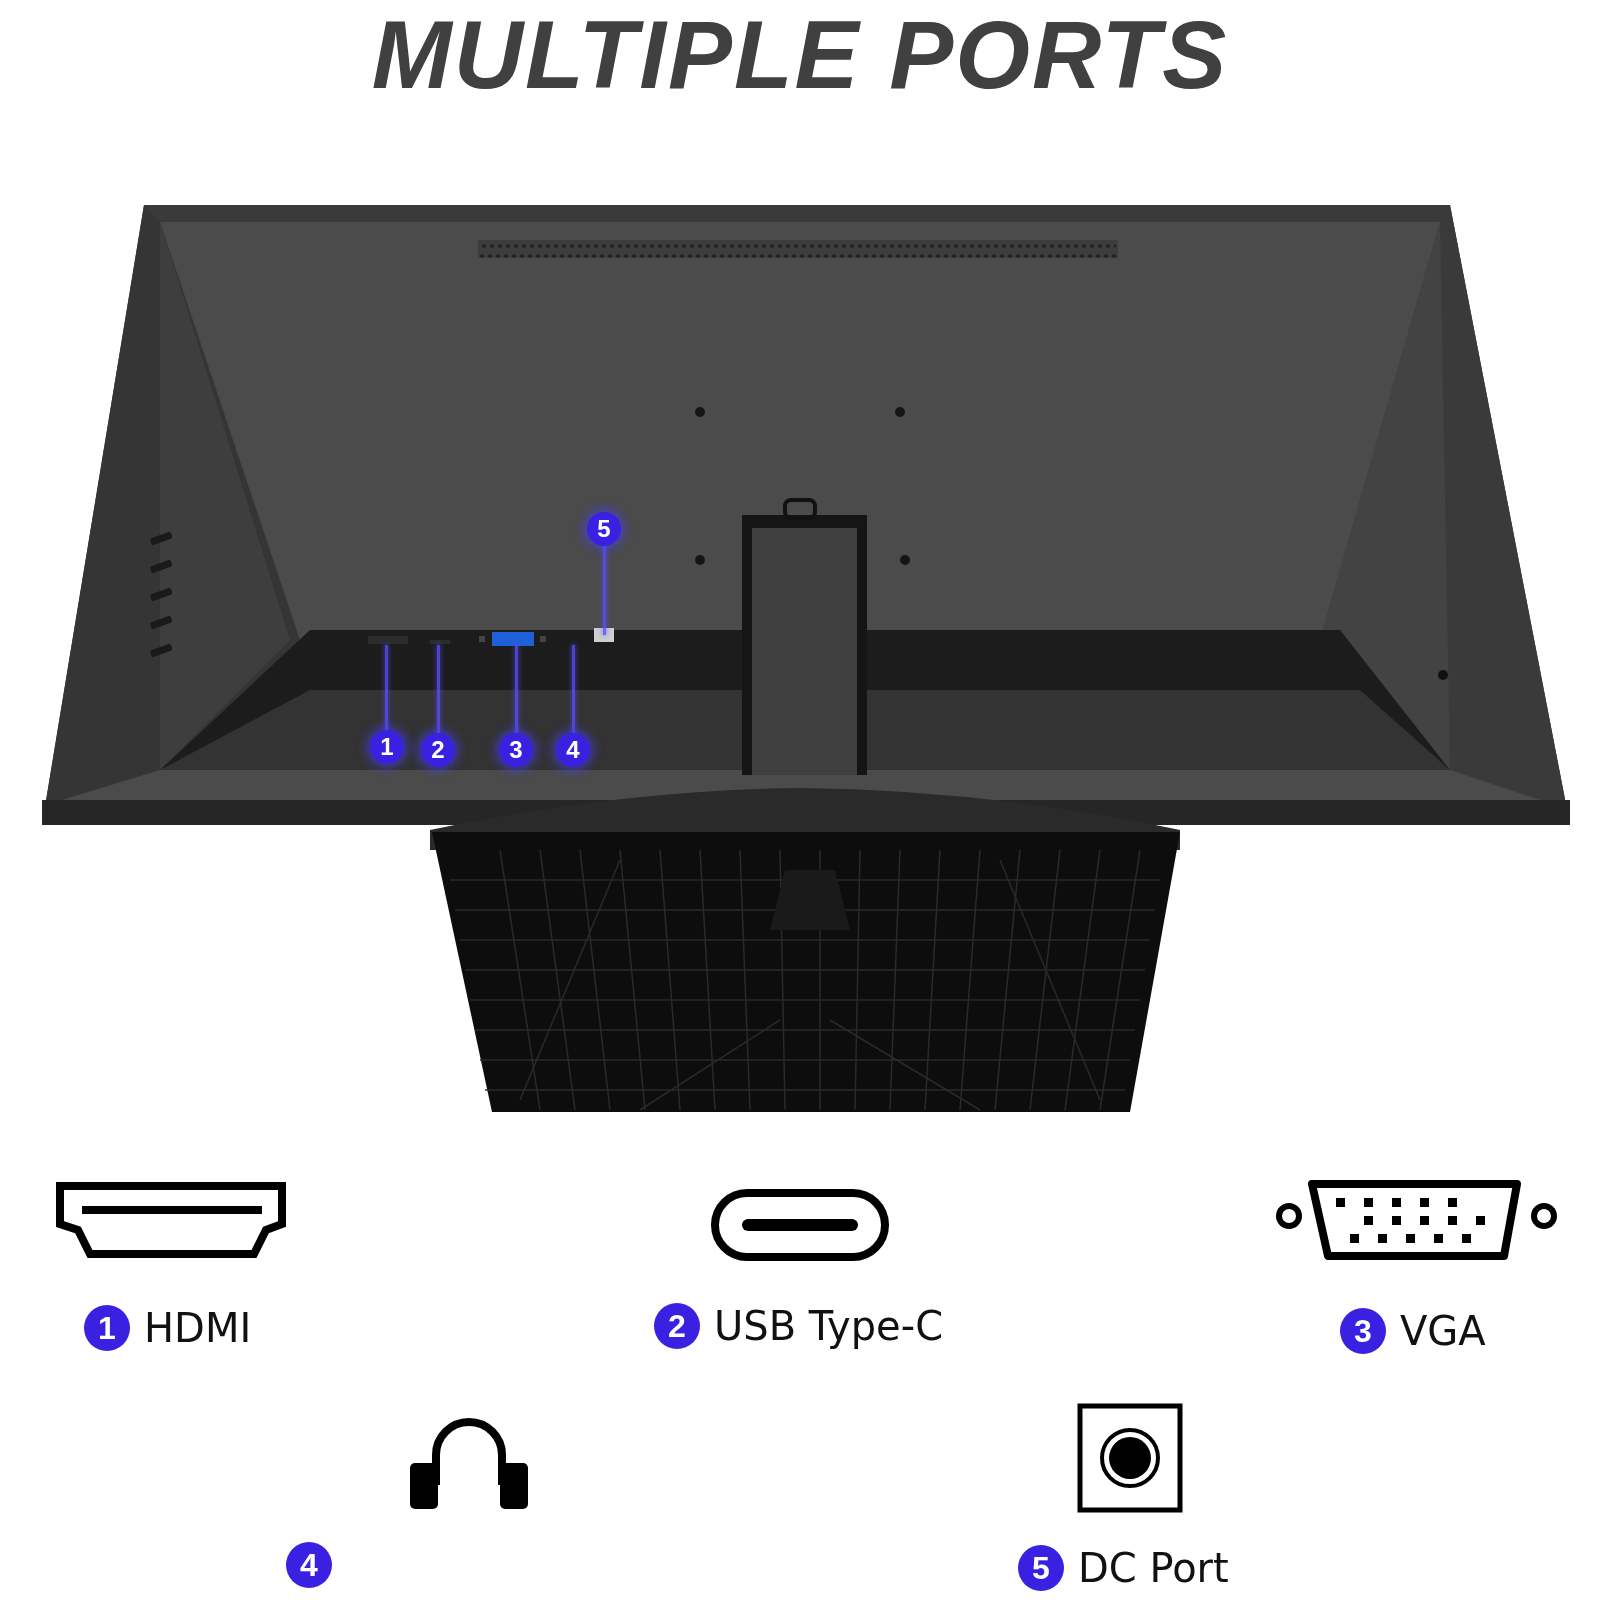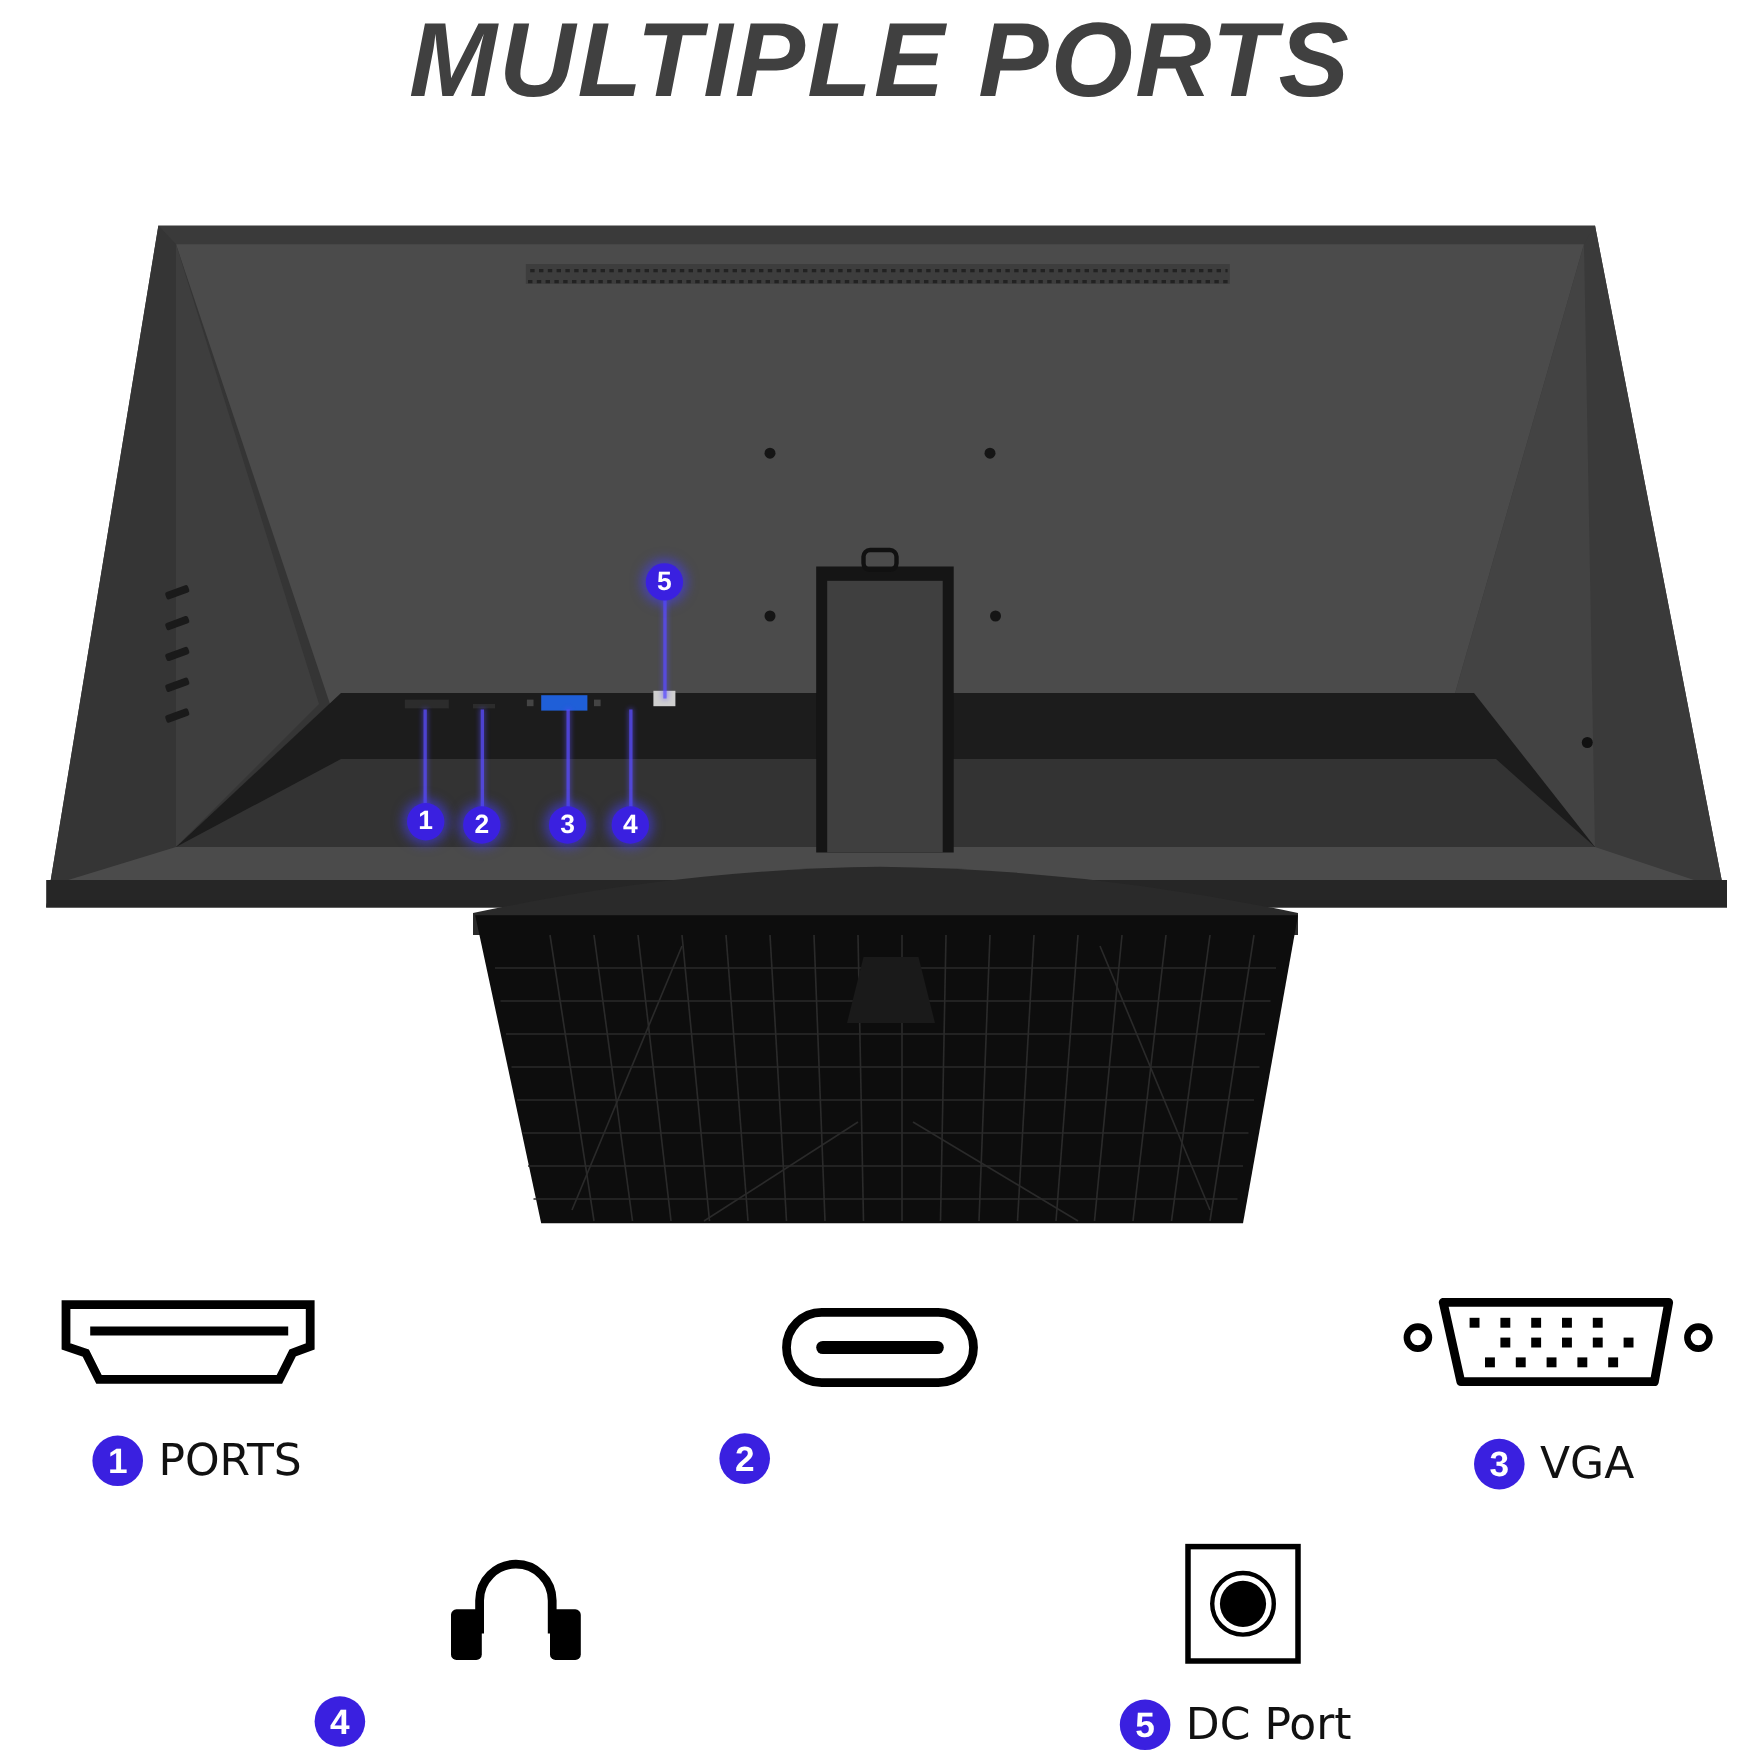--- a/index.html
+++ b/index.html
@@ -148,31 +148,32 @@
 
 <div>
 
   <div class="port-item">
     <svg class="port-icon" style="left:54px; top:1180px;" width="236" height="80" viewBox="0 0 236 80">
       <path d="M6,6 H228 V44 L212,50 L200,74 H36 L24,50 L6,44 Z" fill="none" stroke="#000" stroke-width="8" stroke-linejoin="miter"></path>
       <line x1="28" y1="30" x2="208" y2="30" stroke="#000" stroke-width="8"></line>
     </svg>
     <div class="port-label" style="left:84px; top:1305px;">
       <div class="num-badge" style="background:#3a20e0;">1</div>
-      <span class="label-text">PORTS</span>
+      <span class="label-text">HDMI</span>
     </div>
   </div>
 
   <div class="port-item">
     <svg class="port-icon" style="left:710px; top:1188px;" width="180" height="76" viewBox="0 0 180 76">
       <rect x="5" y="5" width="170" height="64" rx="32" fill="none" stroke="#000" stroke-width="8"></rect>
       <line x1="38" y1="37" x2="142" y2="37" stroke="#000" stroke-width="12" stroke-linecap="round"></line>
     </svg>
     <div class="port-label" style="left:654px; top:1303px;">
       <div class="num-badge" style="background:#3a20e0;">2</div>
+      <span class="label-text">USB Type-C</span>
     </div>
   </div>
 
   <div class="port-item">
     <svg class="port-icon" style="left:1272px; top:1178px;" width="290" height="90" viewBox="0 0 290 90">
       <circle cx="17" cy="38" r="10" fill="none" stroke="#000" stroke-width="6"></circle>
       <circle cx="272" cy="38" r="10" fill="none" stroke="#000" stroke-width="6"></circle>
       <path d="M40,6 H245 L232,78 H56 Z" fill="none" stroke="#000" stroke-width="8" stroke-linejoin="round"></path>
       <g fill="#000">
         <rect x="64" y="20" width="9" height="9"></rect>

